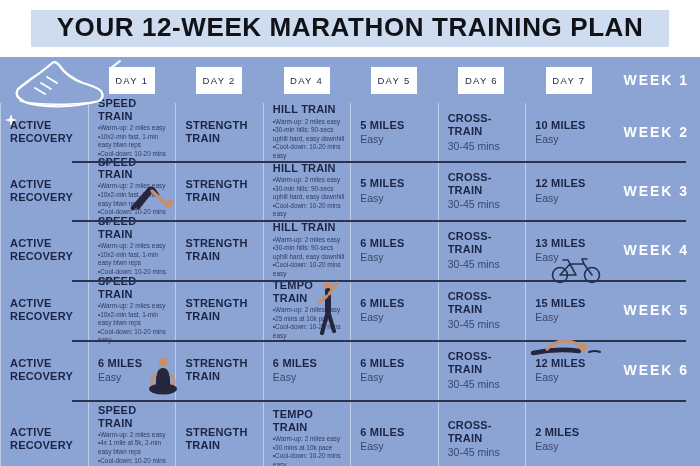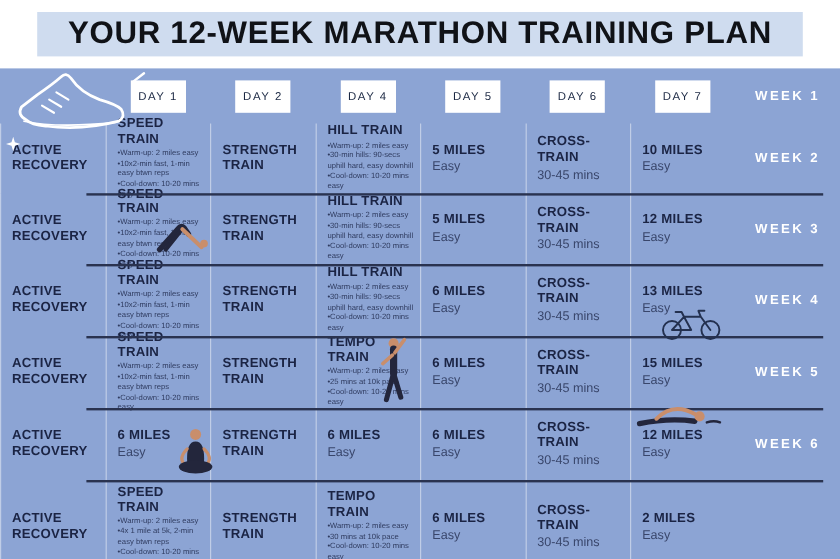--- a/index.html
+++ b/index.html
@@ -8,21 +8,21 @@
   .top{height:57px;display:flex;align-items:center;justify-content:center}
   .title{font-weight:700;font-size:26px;letter-spacing:.6px;color:#101217;
          background:#cfdcef;padding:3px 26px 6px;line-height:1.08;white-space:nowrap}
   .table{position:absolute;left:0;right:0;top:57px;bottom:0;background:#8ca4d4;
          display:grid;grid-template-columns:88px repeat(7,1fr);
          grid-template-rows:46px 58px 59px 60px 60px 60px 1fr}
   .day-head{display:flex;align-items:center;justify-content:center}
   .day-box{background:#ffffff;color:#1a2742;font-weight:400;font-size:9.5px;
            letter-spacing:1.3px;padding:8px 0;width:46px;text-align:center}
   .week{display:flex;align-items:center;justify-content:center;color:#ffffff;
-        font-weight:700;font-size:11px;letter-spacing:2px;white-space:nowrap}
+        font-weight:700;font-size:14px;letter-spacing:2px;white-space:nowrap}
   .cell{display:flex;flex-direction:column;justify-content:center;
         padding:4px 4px 4px 9px;border-left:1px solid rgba(255,255,255,.45);min-width:0}
   .c-title{font-weight:800;font-size:11px;color:#1b2444;line-height:1.15;letter-spacing:.2px}
   .c-sub{font-size:10.5px;color:#39466b;margin-top:2px}
   .c-details{font-size:6.4px;color:#2f3b5f;line-height:1.34;margin-top:1.5px;white-space:pre-line}
   .hr{position:absolute;left:72px;right:14px;height:1.5px;background:#2a3350;z-index:2}
   .illus{position:absolute;z-index:3;pointer-events:none}
   .corner{position:relative}
 </style>
 </head>

